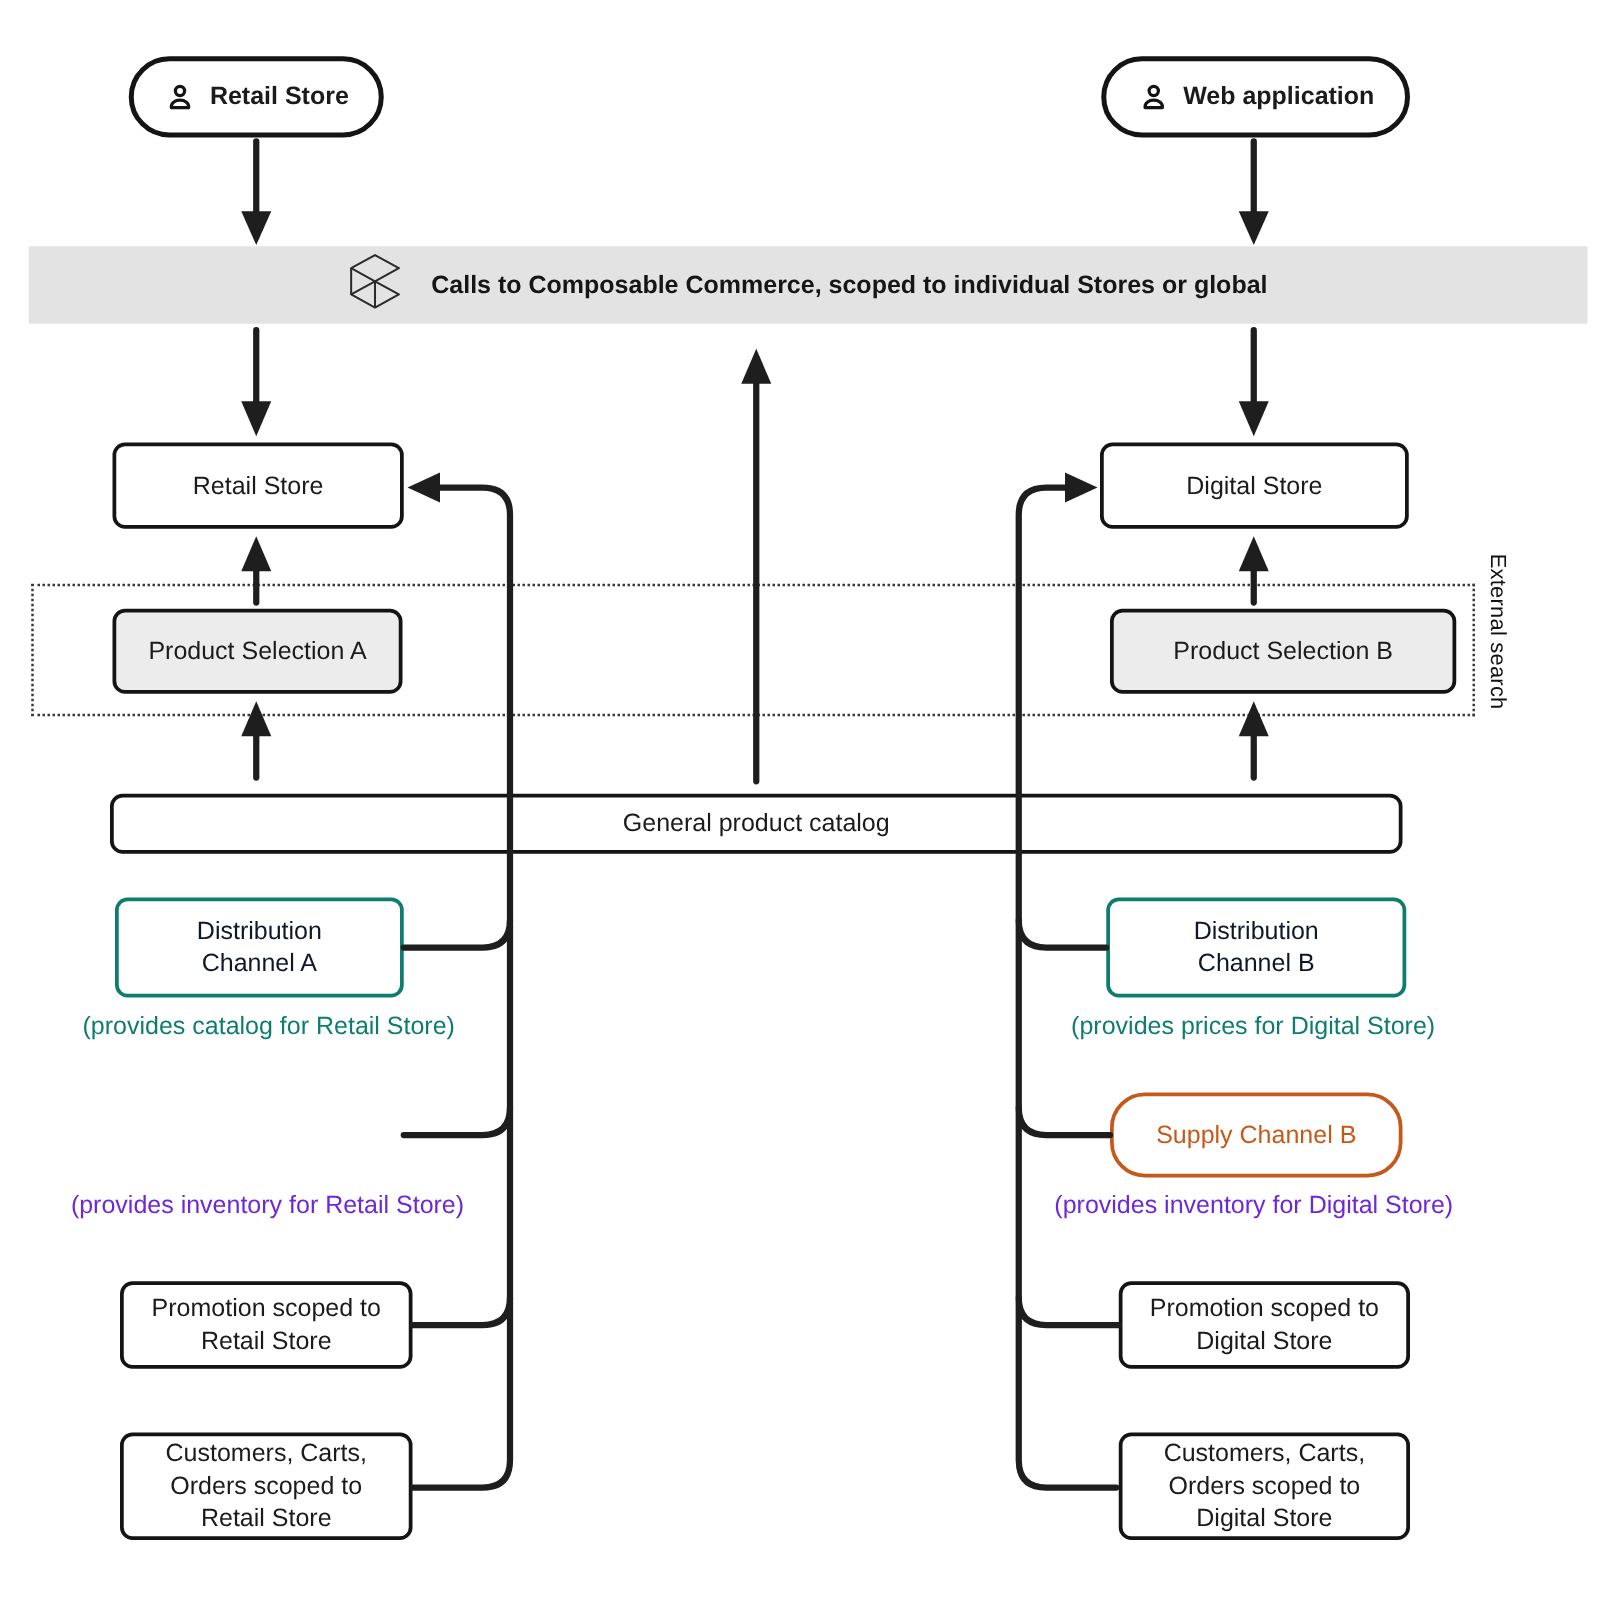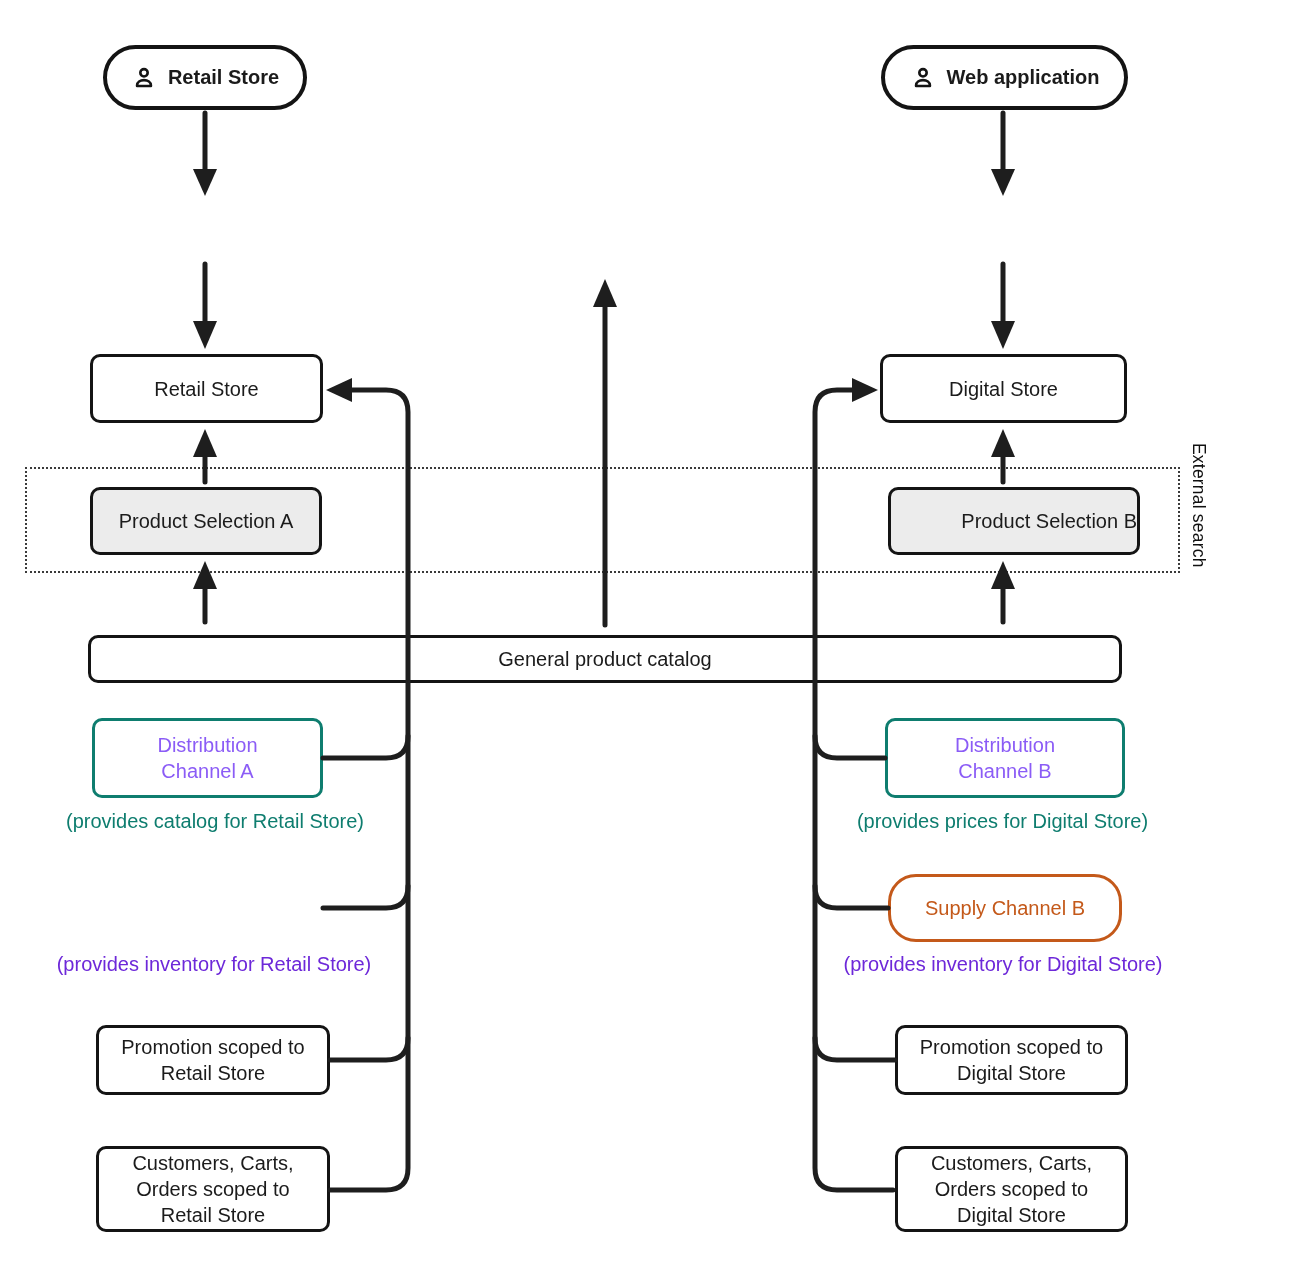--- a/index.html
+++ b/index.html
@@ -30,21 +30,21 @@
   }
   .band-label{font-weight:bold;font-size:20px;color:#161616;}
 
   
   .node{
     display:flex;align-items:center;justify-content:center;text-align:center;
     border:3px solid #141414;border-radius:10px;background:#fff;
     font-size:20px;line-height:26px;white-space:pre-line;z-index:2;
   }
   .node.gray{background:#ececec;}
-  .node.teal{border:3px solid #0E7D6F;color:#8b5cf6;}
+  .node.teal{border:3px solid #0E7D6F;color:#0f172a;}
   .node.orange{border:3px solid #C4591A;color:#C4591A;}
 
   .caption{
     font-size:20px;text-align:center;z-index:2;white-space:nowrap;
   }
   .caption.teal{color:#0E7D6F;}
   .caption.orange{color:#6d28d9;}
 
   .dotted-region{
     left:25px;top:467px;width:1155px;height:106px;
@@ -82,35 +82,48 @@
   <div class="abs pill" style="left:881px;top:45px;width:247px;height:65px;">
     <span>
       <svg width="26" height="26" viewBox="0 0 24 24">
         <circle cx="12" cy="7.2" r="3.4" fill="none" stroke="#141414" stroke-width="2.4"></circle>
         <path d="M5.6 19.4 v-0.5 c0 -3 2.9 -4.9 6.4 -4.9 s6.4 1.9 6.4 4.9 v0.5 z" fill="none" stroke="#141414" stroke-width="2.4" stroke-linejoin="round"></path>
       </svg>
     </span>
     <span>Web application</span>
   </div>
 
+  <div class="abs band">
+    <span>
+      <svg width="42" height="50" viewBox="0 0 44 50">
+        <g fill="none" stroke="#2b2b2b" stroke-width="1.7" stroke-linejoin="round">
+          <path d="M22 2 L42 13 L22 24 L2 13 Z"></path>
+          <path d="M2 13 V35"></path>
+          <path d="M22 24 L42 35 L22 46 L2 35 Z"></path>
+          <path d="M22 24 V46"></path>
+        </g>
+      </svg>
+    </span>
+    <span class="band-label">Calls to Composable Commerce, scoped to individual Stores or global</span>
+  </div>
 
   <div class="abs node" style="left:90px;top:354px;width:233px;height:69px;">
     <span>Retail Store</span>
   </div>
   <div class="abs node" style="left:880px;top:354px;width:247px;height:69px;">
     <span>Digital Store</span>
   </div>
 
   <div class="abs dotted-region"></div>
   <div class="abs external-label">External search</div>
 
   <div class="abs node gray" style="left:90px;top:487px;width:232px;height:68px;">
     <span>Product Selection A</span>
   </div>
-  <div class="abs node gray" style="left:888px;top:487px;width:252px;height:68px;justify-content:flex-end;">
+  <div class="abs node gray" style="left:888px;top:487px;width:277px;height:68px;">
     <span>Product Selection B</span>
   </div>
 
   <div class="abs node" style="left:88px;top:625px;width:1034px;height:48px;margin-top:10px;">
     <span>General product catalog</span>
   </div>
 
   <div class="abs node teal" style="left:92px;top:718px;width:231px;height:80px;">
     <span>Distribution
 Channel A</span>

